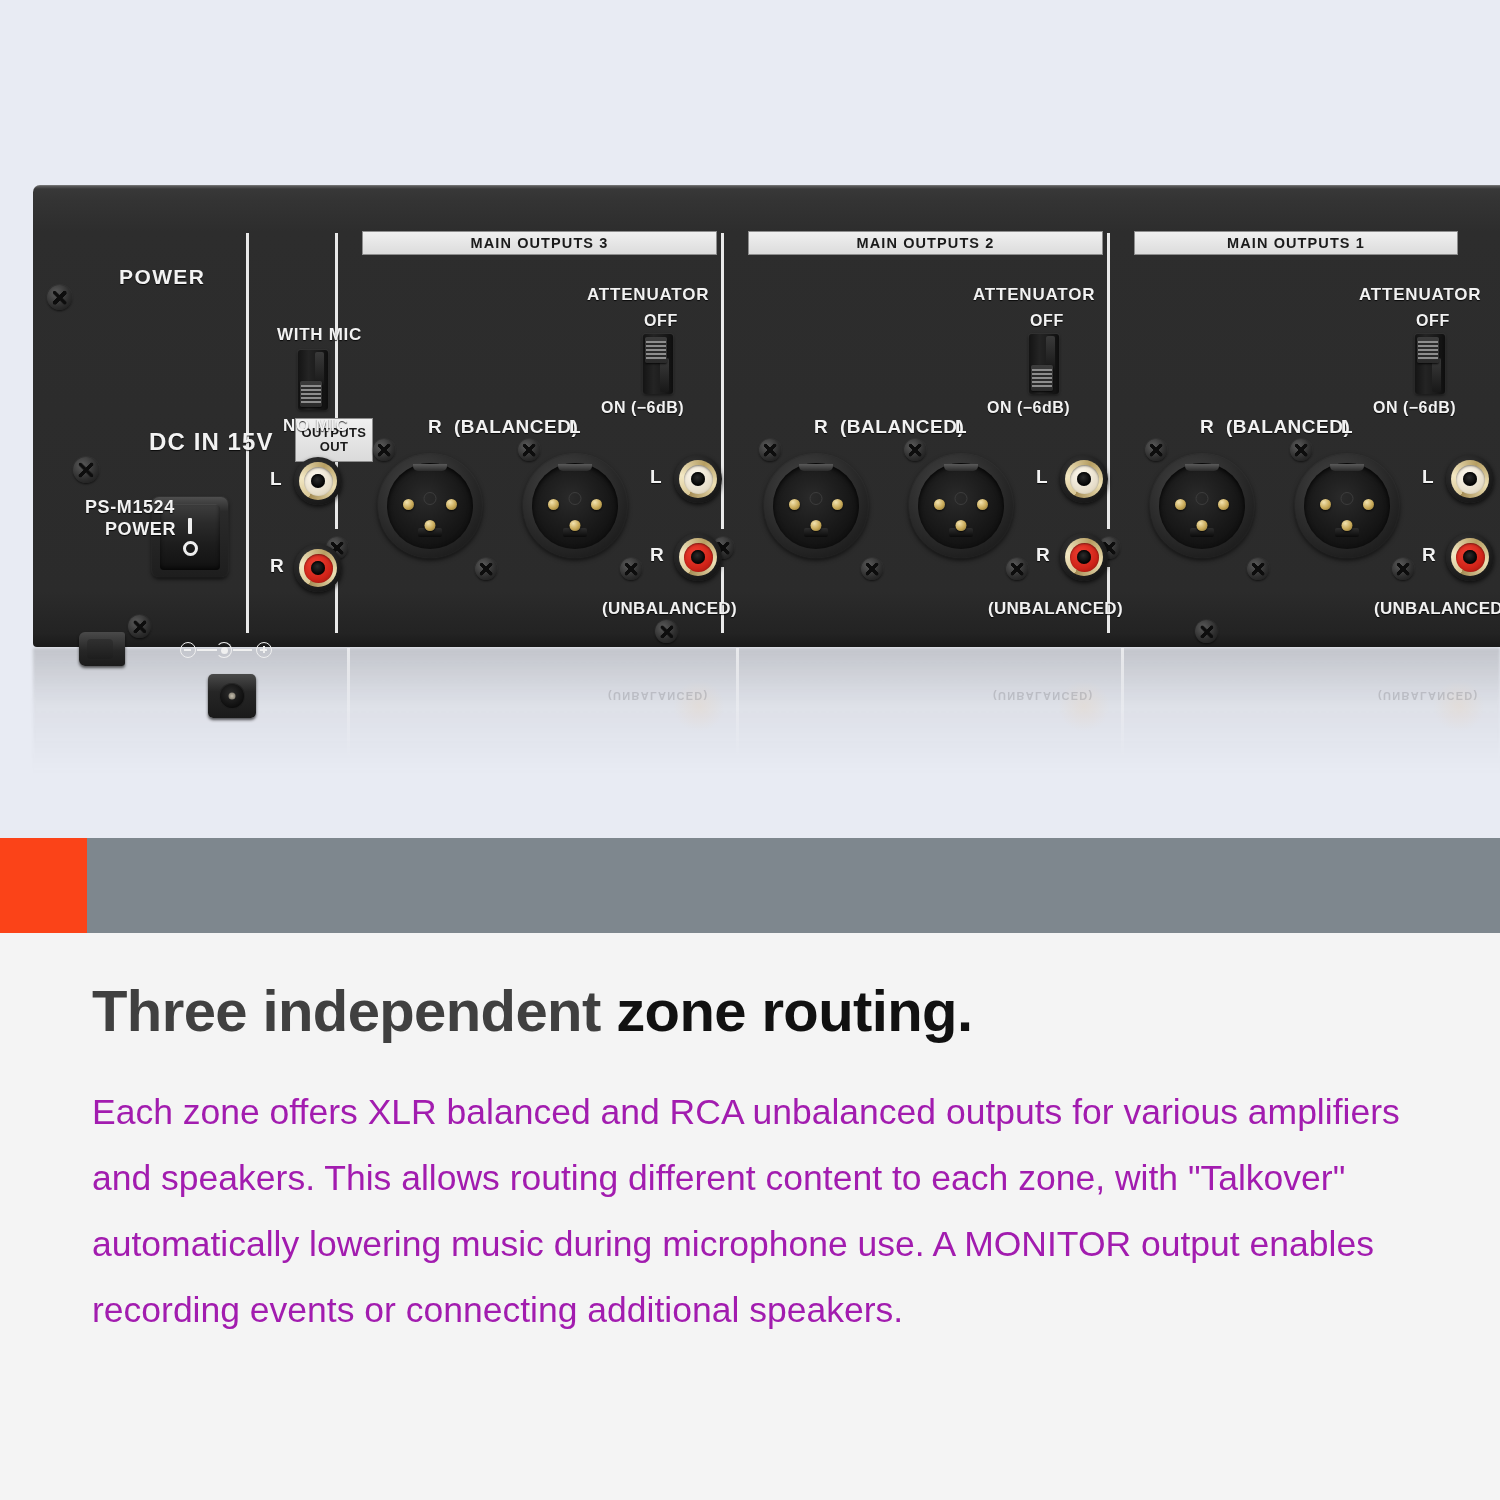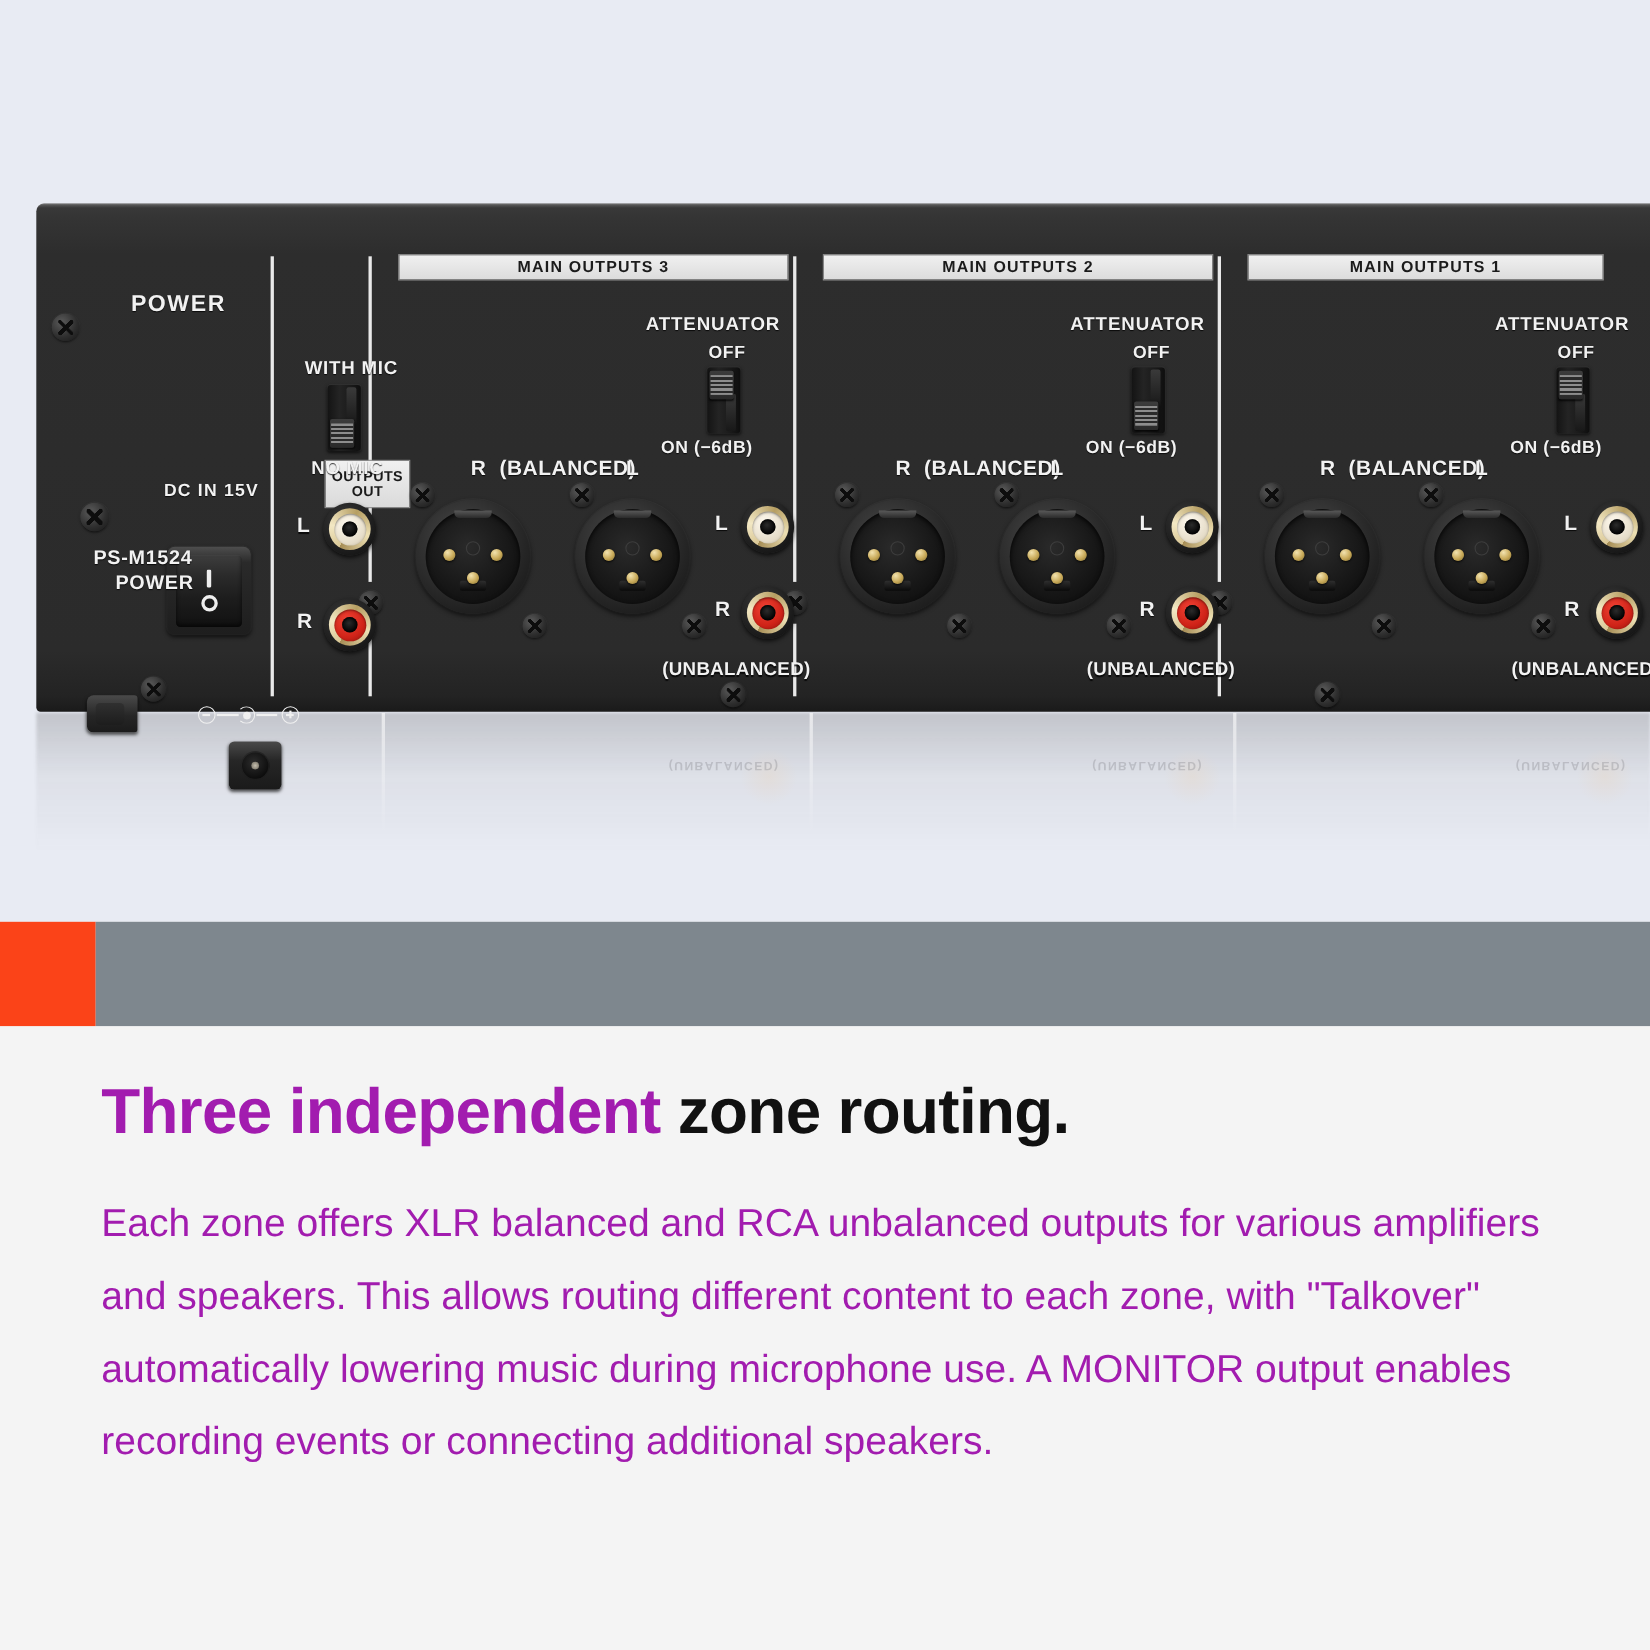--- a/index.html
+++ b/index.html
@@ -296,21 +296,21 @@
 
     <div class="lbl" style="left:86px;top:80px;font-size:21px;letter-spacing:1.4px;">POWER</div>
 
     <div id="power-switch">
       <div id="power-rocker">
         <div class="bar"></div>
         <div class="ring"></div>
       </div>
     </div>
 
-    <div class="lbl" style="left:116px;top:253px;font-size:16px;letter-spacing:1.1px;">DC IN 15V</div>
+    <div class="lbl" style="left:116px;top:243px;font-size:24px;letter-spacing:1.1px;">DC IN 15V</div>
 
     <div id="dc-polarity">
       <div class="pcirc pminus"></div>
       <div class="pline-l"></div>
       <div class="pmid">
         <div class="outer"></div>
           <div class="dot"></div>
       </div>
       <div class="pline-r"></div>
       <div class="pcirc pplus"></div>
@@ -532,16 +532,16 @@
   </div>
 </div>
 
 <div id="divider">
   <div id="divider-orange" style="background: rgb(251, 67, 24);"></div>
   <div id="divider-gray" style="background: rgb(126, 135, 142);"></div>
 </div>
 
 <div id="textblock" style="background: rgb(244, 244, 244);">
   <div id="headline">
-    <span class="hl-a" style="color: #a21caf;">Three independent</span><span class="hl-b" style="color: rgb(17, 17, 17);"> zone routing.</span>
+    <span class="hl-a" style="color: #404040;">Three independent</span><span class="hl-b" style="color: rgb(17, 17, 17);"> zone routing.</span>
   </div>
   <div id="bodytext" style="color: #a21caf;">Each zone offers XLR balanced and RCA unbalanced outputs for various amplifiers and speakers. This allows routing different content to each zone, with "Talkover" automatically lowering music during microphone use. A MONITOR output enables recording events or connecting additional speakers.</div>
 </div>
 
 </body></html>

